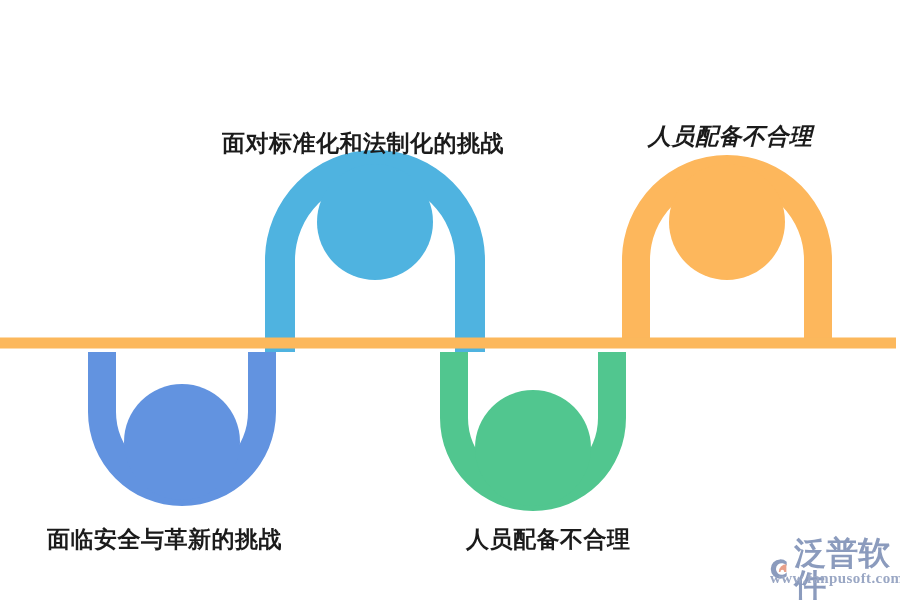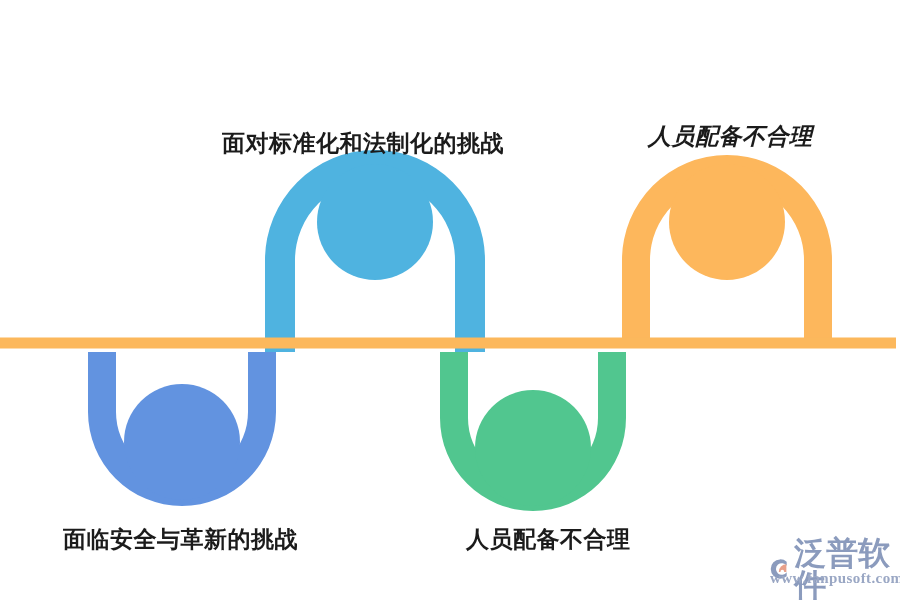--- a/index.html
+++ b/index.html
@@ -129,21 +129,21 @@
     </g>
 
     <rect x="0" y="337.5" width="896" height="11" fill="#FCB85C"></rect>
 
   </svg>
 
   <div class="node-label label-top-cyan" style="left: 222px; top: 131px;">面对标准化和法制化的挑战</div>
 
   <div class="node-label label-top-orange" style="left: 648px; top: 124px;">人员配备不合理</div>
 
-  <div class="node-label label-bot-blue" style="left: 47px; top: 527px; margin-left: 16px;">面临安全与革新的挑战</div>
+  <div class="node-label label-bot-blue" style="left: 47px; top: 527px;">面临安全与革新的挑战</div>
 
   <div class="node-label label-bot-green" style="left: 466px; top: 527px;">人员配备不合理</div>
 
   <div id="logo">
     <div id="logo-row">
       <svg id="logo-mark" viewBox="0 0 40 40">
 
         <path d="M 32 7.5
                  A 16.5 16.5 0 1 0 32 32.5
                  L 32 25.5

